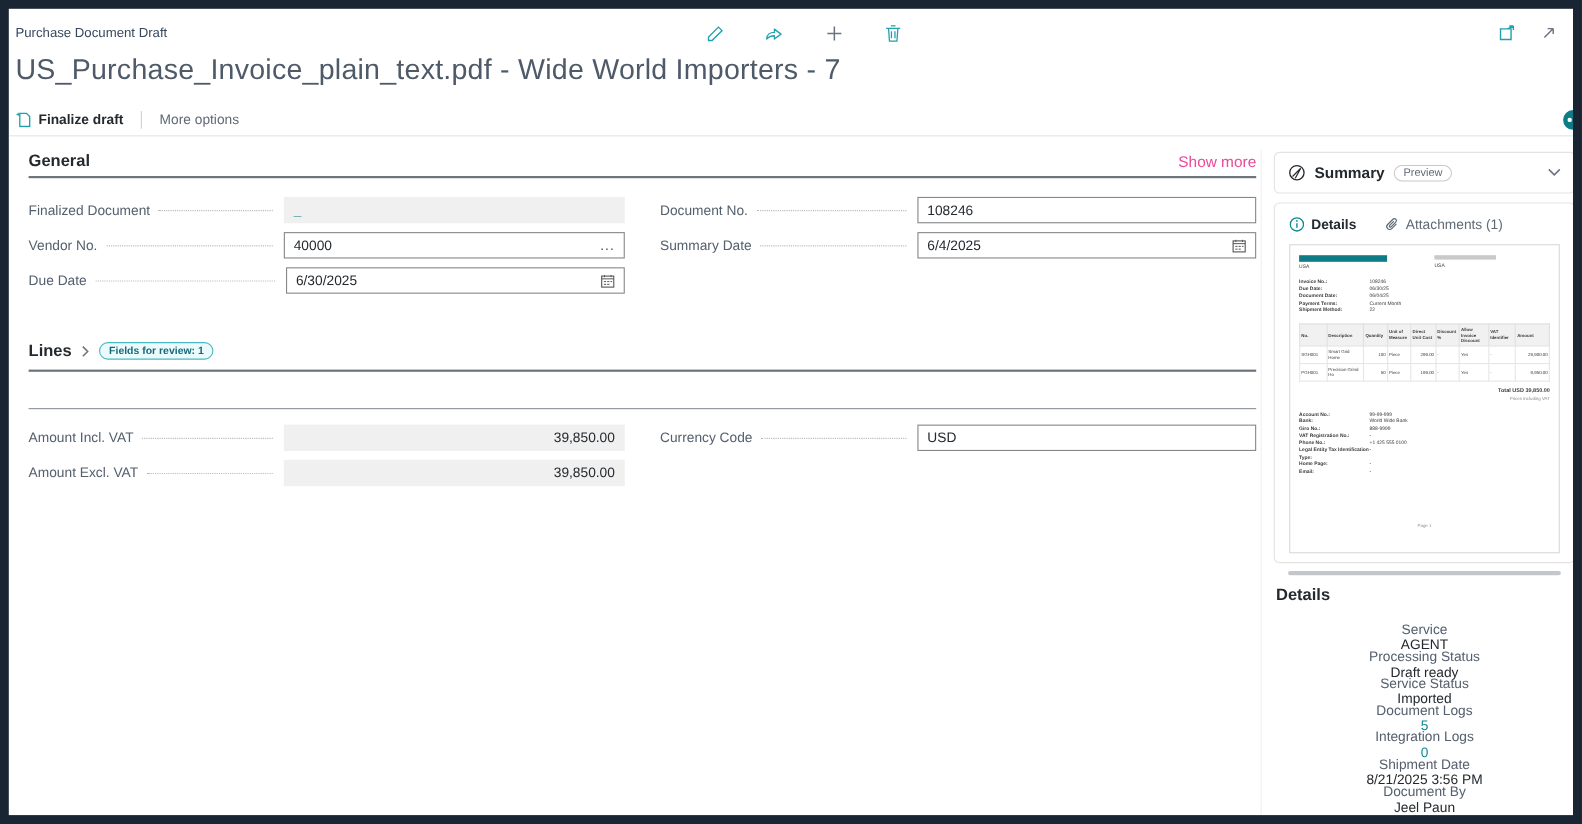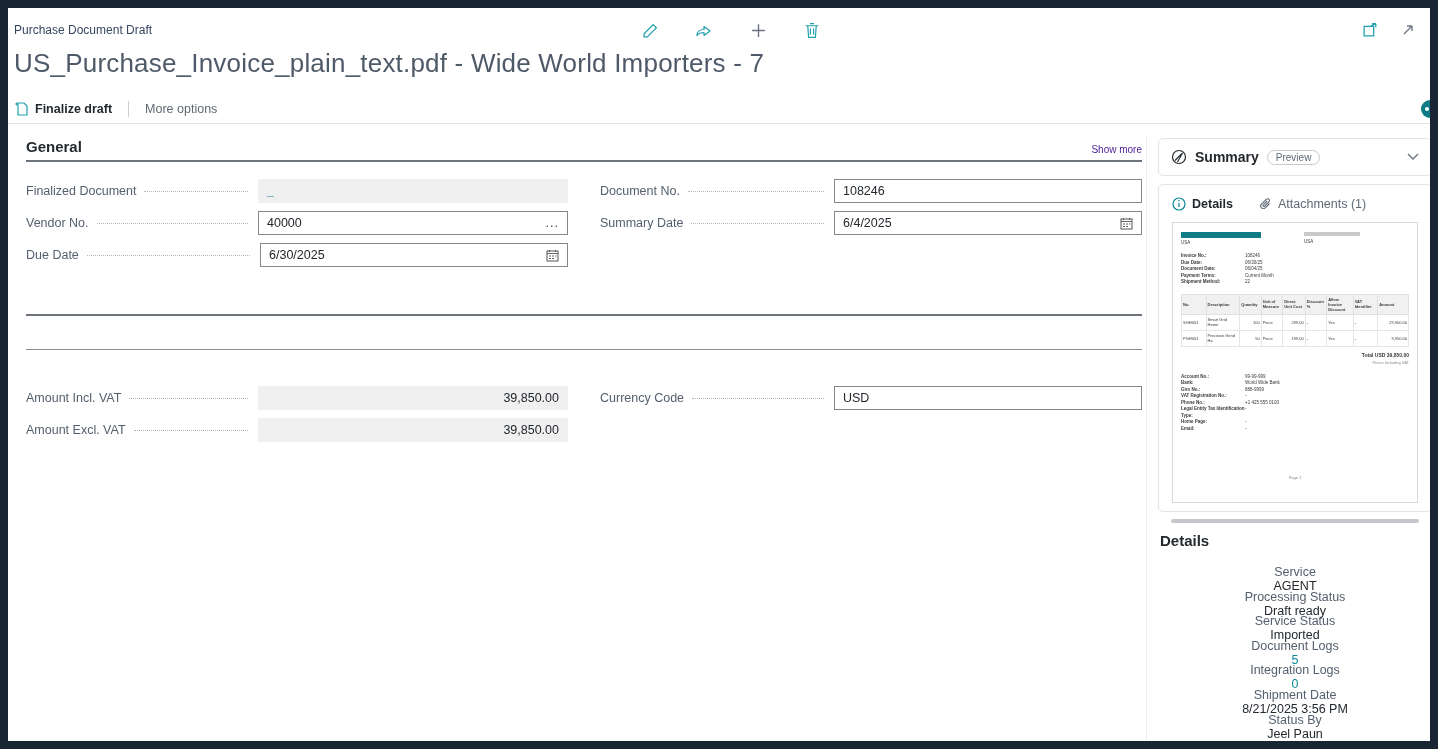--- a/index.html
+++ b/index.html
@@ -21,21 +21,21 @@
   .action-finalize { display:flex; align-items:center; gap:6px; font-size:12.5px; font-weight:700; color:#24292e; cursor:pointer; }
   .action-sep { width:1px; height:16px; background:#cfcfcf; margin:0 16px; }
   .action-more { font-size:12.5px; color:#5f6a75; cursor:pointer; }
   .edge-badge { position:absolute; right:-9px; top:92px; width:18px; height:18px; border-radius:50%; background:#0e7c87; box-shadow:0 0 0 2px #ffffff; }
   .edge-badge::after { content:""; position:absolute; left:4px; top:7px; width:4px; height:4px; border-radius:50%; background:#fff; }
 
   
   .left-region { position:absolute; left:6px; top:130px; width:1116px;margin-left:12px; }
   .sec-head { display:flex; align-items:flex-end; justify-content:space-between; }
   .sec-title { font-size:15px; font-weight:700; color:#24292e; }
-  .show-more { font-size:10px; color:#4c1d95; cursor:pointer; }
+  .show-more { font-size:14px; color:#ec4899; cursor:pointer; }
   .sec-rule { border-bottom:2px solid #6d747b; margin-top:5px; }
 
   .fields-grid { display:grid; grid-template-columns:1fr 1fr; column-gap:32px; margin-top:17px; }
   .field-row { display:flex; align-items:center; height:24px; margin-bottom:8px; font-size:12.5px; }
   .field-label { color:#55606e; white-space:nowrap; }
   .leader { flex:1; height:1px; border-bottom:1px dotted #b9b9b9; margin:0 10px 0 8px; }
   .field-box { width:310px; height:24px; display:flex; align-items:center; padding:0 8px; font-size:12.5px; color:#24292e; flex:none; }
   .col-right .field-box { width:308px; }
   .fb-input { background:#fff; border:1px solid #878787; }
   .fb-disabled { background:#f0f0f0; border:1px solid transparent; }
@@ -217,20 +217,27 @@
                     <rect x="1" y="2" width="11" height="10" fill="none" stroke="#555" stroke-width="1"></rect>
                     <path d="M1 4.5h11M3.5 1v2M9.5 1v2M3 7h2M6 7h2M9 7h1.5M3 9.5h2M6 9.5h2" stroke="#555" stroke-width="0.9"></path>
                   </svg>
             </span>
           </div>
         </div>
       </div>
     </div>
 
     <div class="lines-block">
+      <div class="lines-head">
+        <span class="sec-title">Lines</span>
+        <svg width="9" height="11" viewBox="0 0 8 10">
+              <path d="M2 1l4 4-4 4" fill="none" stroke="#6b7280" stroke-width="1.3"></path>
+            </svg>
+        <span class="review-badge">Fields for review: 1</span>
+      </div>
       <div class="lines-rule1"></div>
       <div class="lines-rule2"></div>
     </div>
 
     <div class="totals-block">
       <div class="fields-grid" style="margin-top:0;">
         <div class="field-row col-left">
           <span class="field-label">Amount Incl. VAT</span>
           <span class="leader"></span>
           <div class="field-box fb-disabled fb-right">
@@ -436,20 +443,20 @@
           </div>
           <div class="detail-row">
             <span class="dl">Integration Logs</span>
             <span class="dv link">0</span>
           </div>
           <div class="detail-row">
             <span class="dl">Shipment Date</span>
             <span class="dv">8/21/2025 3:56 PM</span>
           </div>
           <div class="detail-row">
-            <span class="dl">Status By</span>
+            <span class="dl">Document By</span>
             <span class="dv">Jeel Paun</span>
           </div>
         </div>
   </div>
 
 </div>
 </div>
 
 </body></html>

